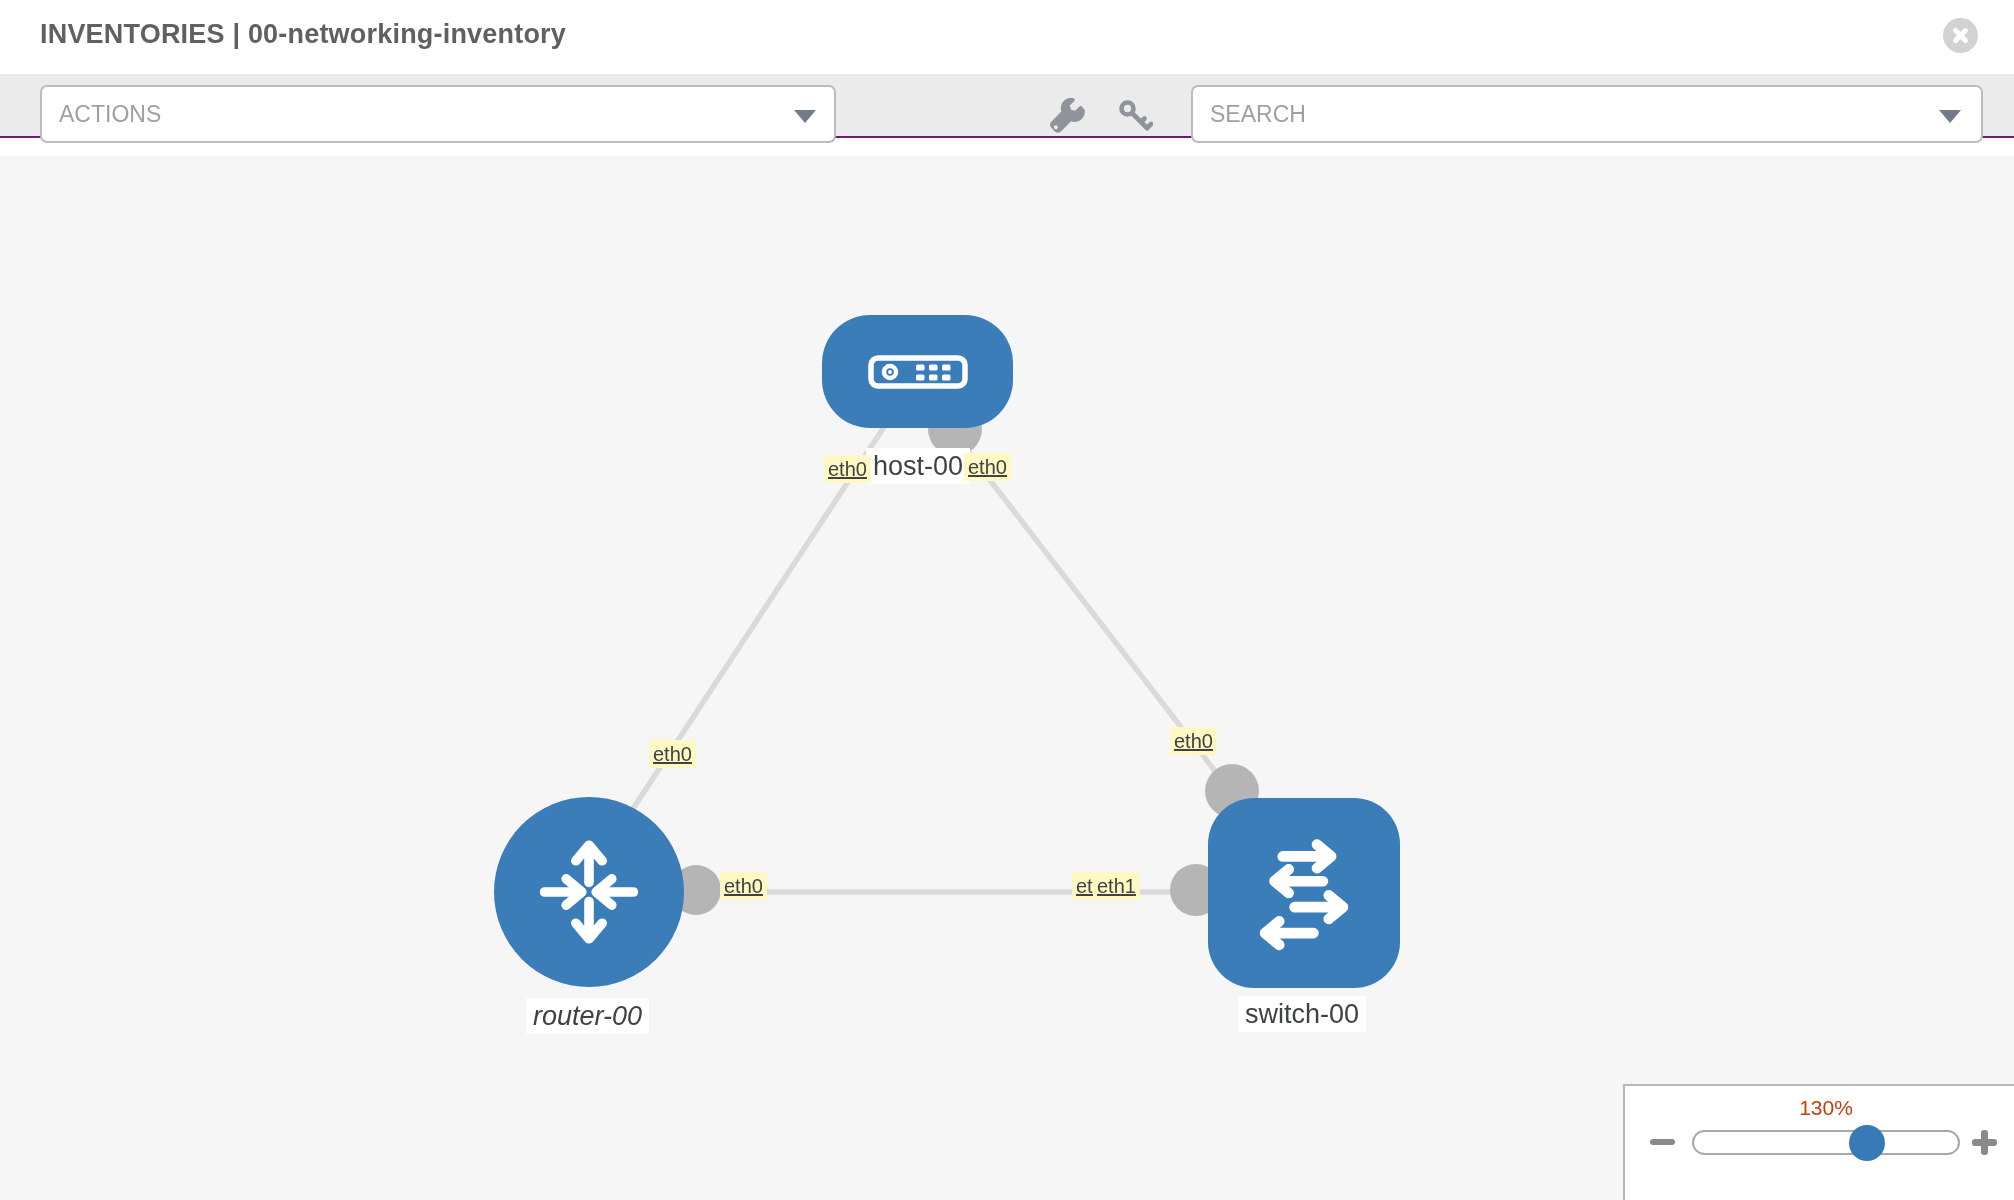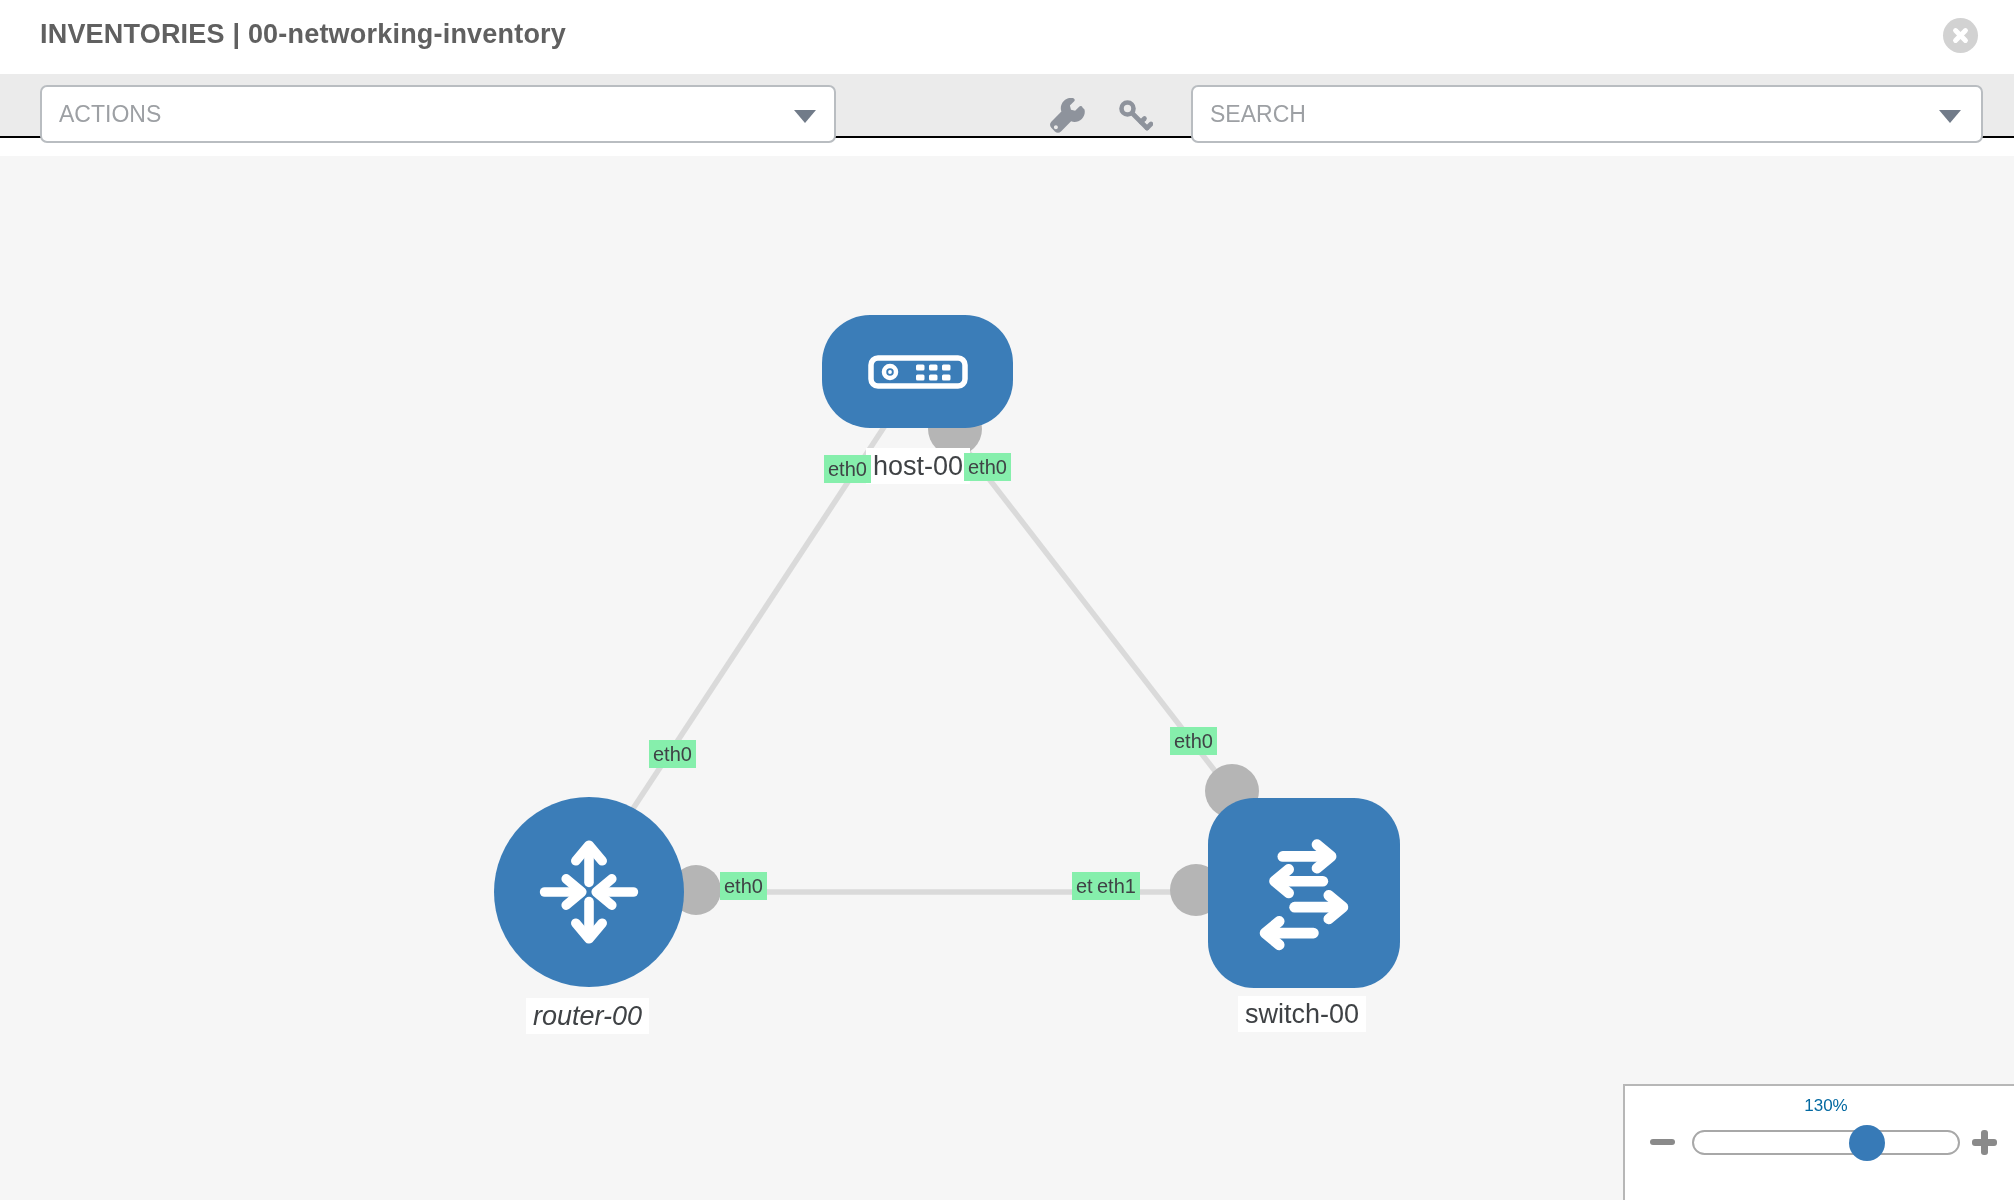--- a/index.html
+++ b/index.html
@@ -9,21 +9,21 @@
 
   
   .header { position:absolute; left:0; top:0; width:100%; height:85px; background:#fff; border-bottom:6px solid #0ea5e9; }
   .page-title { position:absolute; left:40px; top:19px; font-size:27px; font-weight:bold; color:#606060; letter-spacing:0.2px; }
   .close-btn { position:absolute; left:1943px; top:18px; width:35px; height:35px; border:none; border-radius:50%; background:#d2d2d2; cursor:pointer; }
   .close-btn .xbar { position:absolute; left:8px; top:15px; width:19px; height:5px; background:#fff; border-radius:2.5px; }
   .close-btn .x1 { transform:rotate(45deg); }
   .close-btn .x2 { transform:rotate(-45deg); }
 
   
-  .toolbar { position:absolute; left:0; top:74px; width:100%; height:64px; background:#ebebeb; border-bottom:2px solid #000000; }
+  .toolbar { position:absolute; left:0; top:74px; width:100%; height:64px; background:#ebebeb; border-bottom:2px solid #701a75; }
   .select { position:absolute; top:11px; height:58px; background:#fff; border:2px solid #b9bdc1; border-radius:7px; display:flex; align-items:center; cursor:pointer; }
   .select .ph { font-size:23px; color:#9da0a4; padding-left:17px; }
   .caret { position:absolute; width:0; height:0; border-left:11px solid transparent; border-right:11px solid transparent; border-top:13px solid #717b89; top:23px; }
   .actions-select { left:40px; width:796px; }
   .actions-select .caret { left:752px; }
   .search-select { left:1182px; width:792px;margin-left:9px; }
   .search-select .caret { left:746px; }
   .tool-btn { position:absolute; top:24px; width:38px; height:38px; background:transparent; border:none; cursor:pointer; }
   .tool-wrench { left:1048px; }
   .tool-key { left:1116px; }
@@ -36,35 +36,35 @@
   .dot-router { left:671px; top:709px; width:50px; height:50px; }
   .dot-switch-top { left:1205px; top:608px; width:54px; height:54px; }
   .dot-switch-left { left:1170px; top:708px; width:52px; height:52px; }
 
   .node { position:absolute; z-index:3; background:#3b7db8; display:flex; align-items:center; justify-content:center; cursor:pointer; }
   .node-host { left:822px; top:159px; width:191px; height:113px; border-radius:48px; }
   .node-router { left:494px; top:641px; width:190px; height:190px; border-radius:50%; }
   .node-switch { left:1208px; top:642px; width:192px; height:190px; border-radius:46px; }
 
   .nlabel { position:absolute; z-index:4; background:#fff; color:#3f4245; font-size:27px; line-height:32px; padding:2px 7px; white-space:nowrap; }
-  .ilabel { position:absolute; z-index:4; background:#86efac; color:#3f4245; font-size:20px; line-height:24px; padding:2px 4px; white-space:nowrap; }
+  .ilabel { position:absolute; z-index:4; background:#fef9c3; color:#3f4245; font-size:20px; line-height:24px; padding:2px 4px; white-space:nowrap;text-decoration:underline; }
   .lab-host { left:866px; top:292px; }
   .lab-router { left:526px; top:842px;font-style:italic; }
   .lab-switch { left:1238px; top:840px; }
   .eth-host-l { left:824px; top:299px; }
   .eth-host-r { left:964px; top:297px; }
   .eth-hr-mid { left:649px; top:584px; }
   .eth-hs-mid { left:1170px; top:571px; }
   .eth-router-r { left:720px; top:716px; }
   .eth-clipped { left:1072px; top:716px; width:22px; overflow:hidden; padding-right:0; }
   .eth-switch-l { left:1093px; top:716px; }
 
   
   .zoom-panel { position:absolute; left:1623px; top:928px; width:420px; height:300px; background:#fff; border:2px solid #b7b7b7; z-index:5; }
-  .zoom-level { position:absolute; left:201px; top:10px; transform:translateX(-50%); font-size:17px; color:#0369a1;text-align:right; }
+  .zoom-level { position:absolute; left:201px; top:10px; transform:translateX(-50%); font-size:21px; color:#c2410c;text-align:right; }
   .zoom-minus, .zoom-plus { position:absolute; background:transparent; border:none; cursor:pointer; width:30px; height:30px; }
   .zoom-minus { left:22px; top:41px; }
   .zoom-minus .bar-h { position:absolute; left:3px; top:12px; width:25px; height:6px; background:#8a8a8a; border-radius:3px; }
   .zoom-plus { left:344px; top:41px; }
   .zoom-plus .bar-h { position:absolute; left:3px; top:12px; width:25px; height:7px; background:#8a8a8a; border-radius:3px; }
   .zoom-plus .bar-v { position:absolute; left:12px; top:3px; width:7px; height:25px; background:#8a8a8a; border-radius:3px; }
   .zoom-track { position:absolute; left:67px; top:44px; width:268px; height:25px; background:#fff; border:2px solid #a8a8a8; border-radius:13px; cursor:pointer; }
   .zoom-thumb { position:absolute; left:155px; top:-7px; width:36px; height:36px; border-radius:50%; background:#377ab7; cursor:grab; }
 </style>
 </head>

